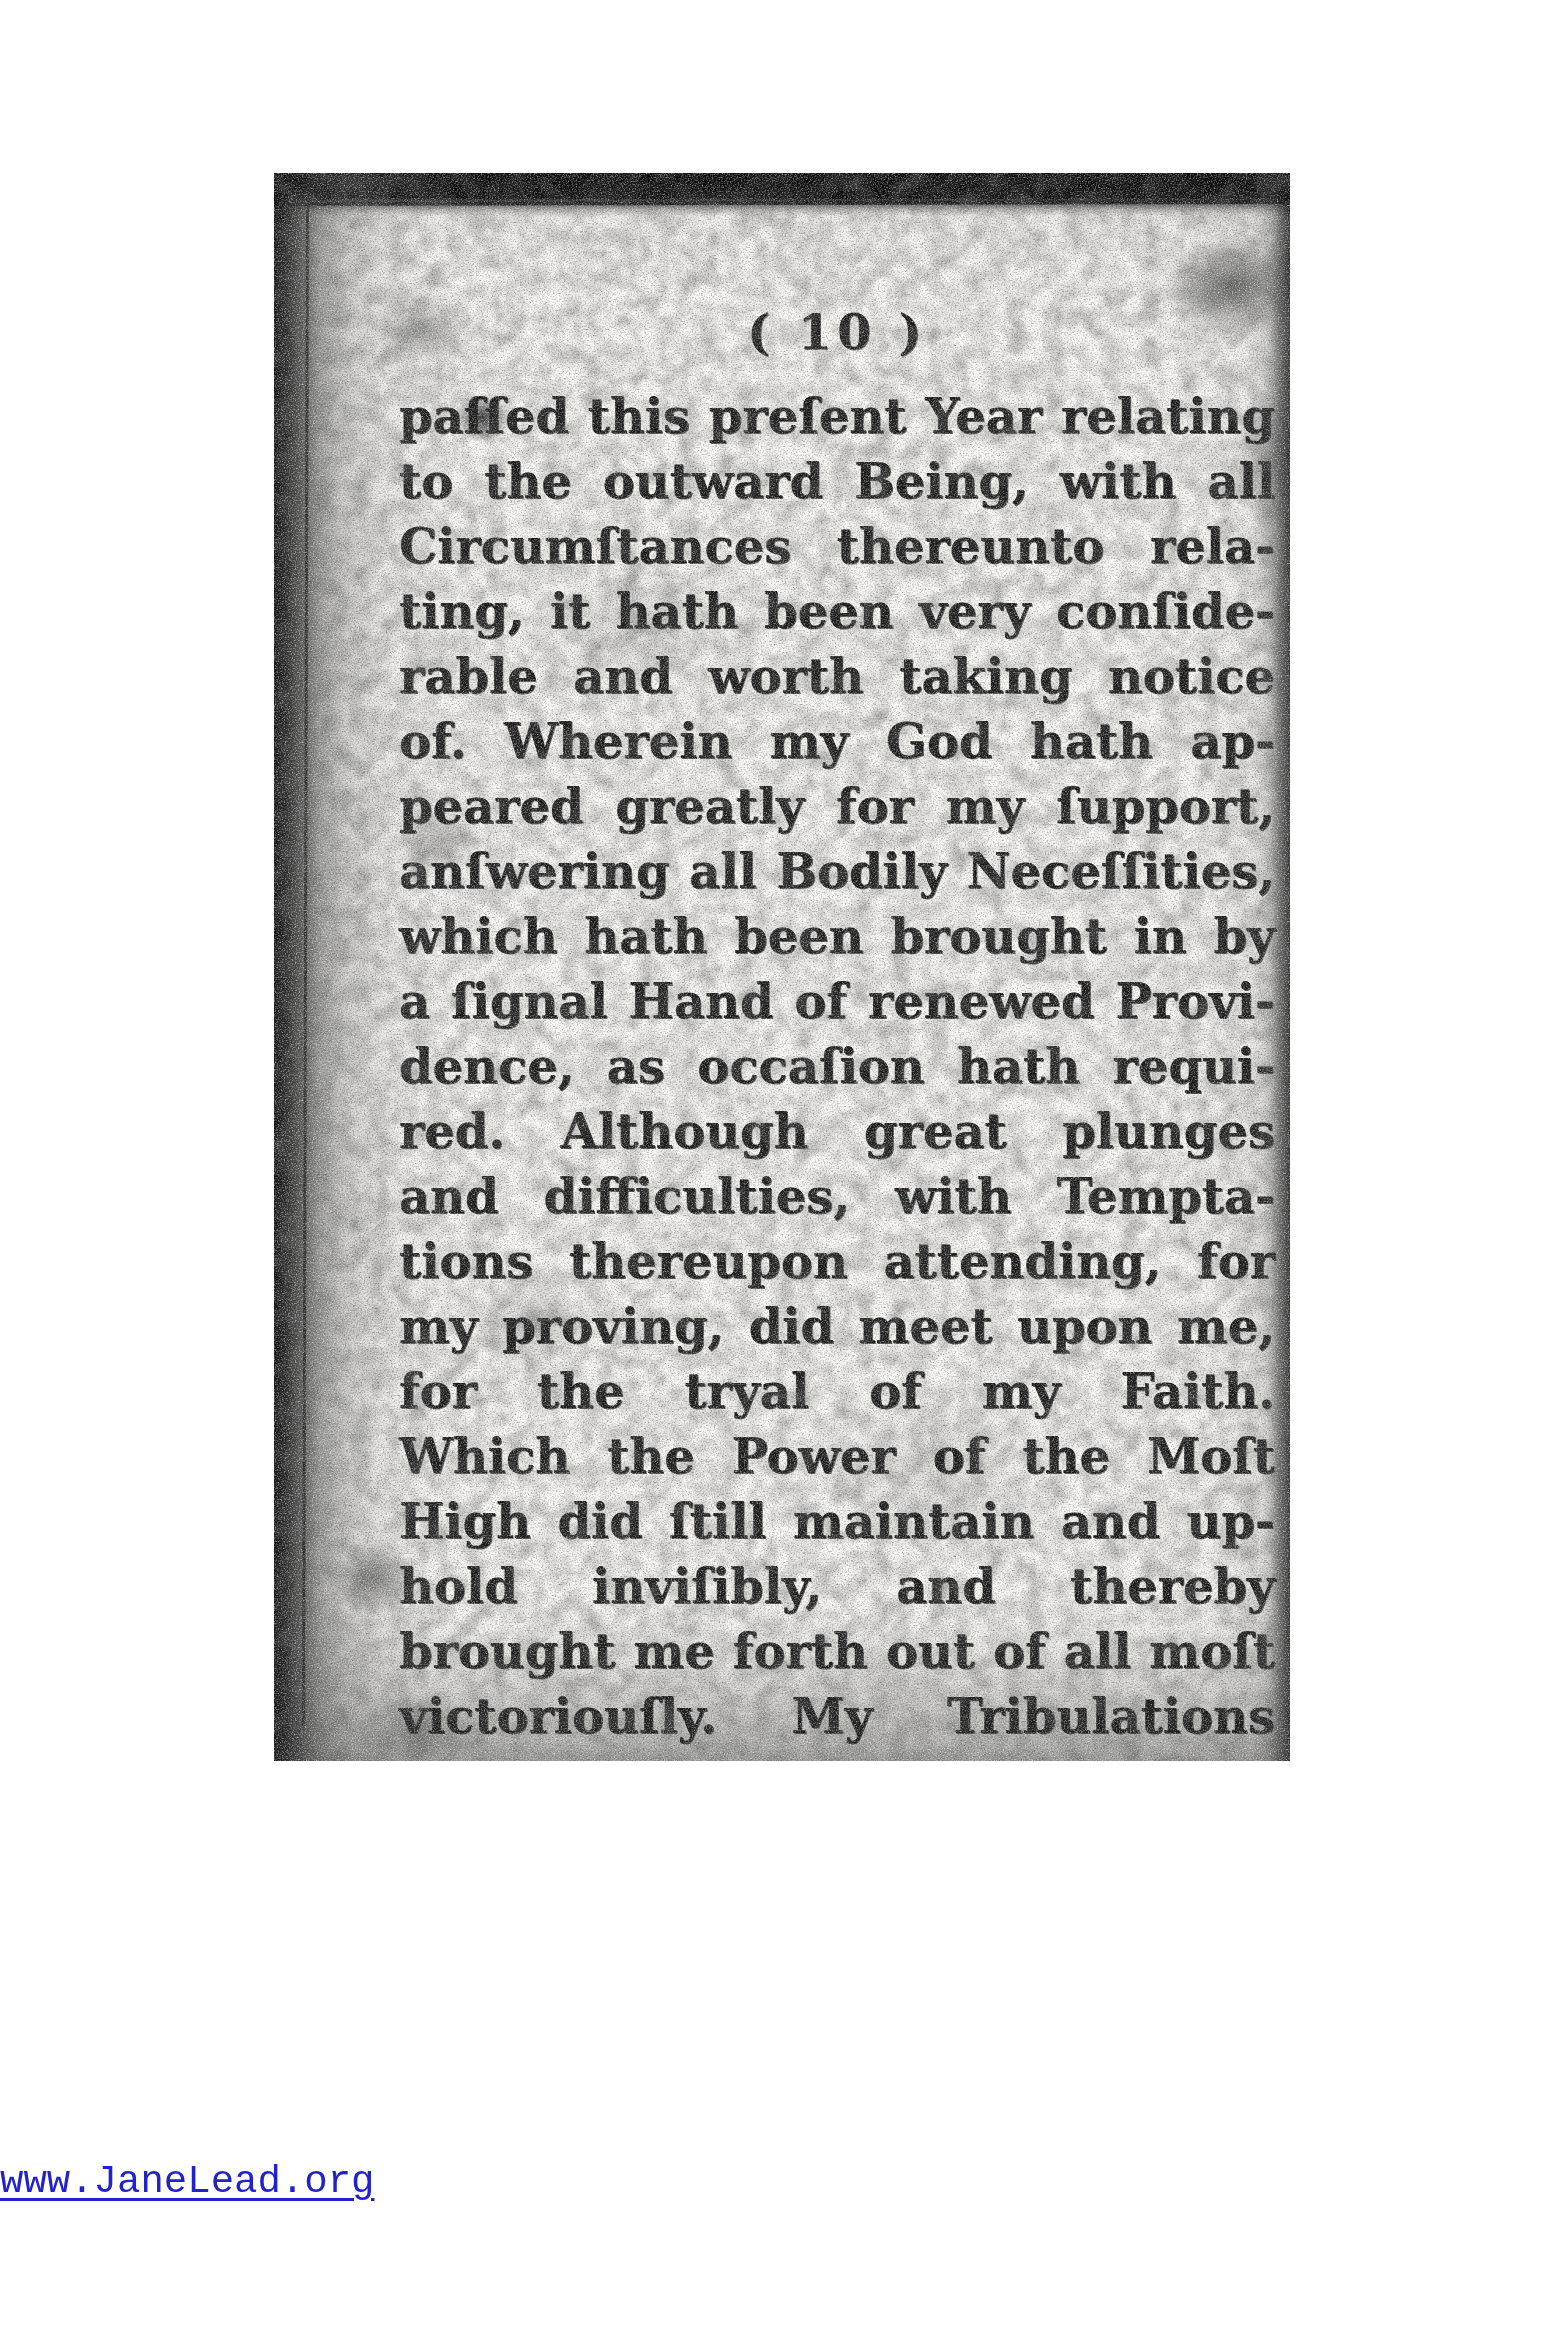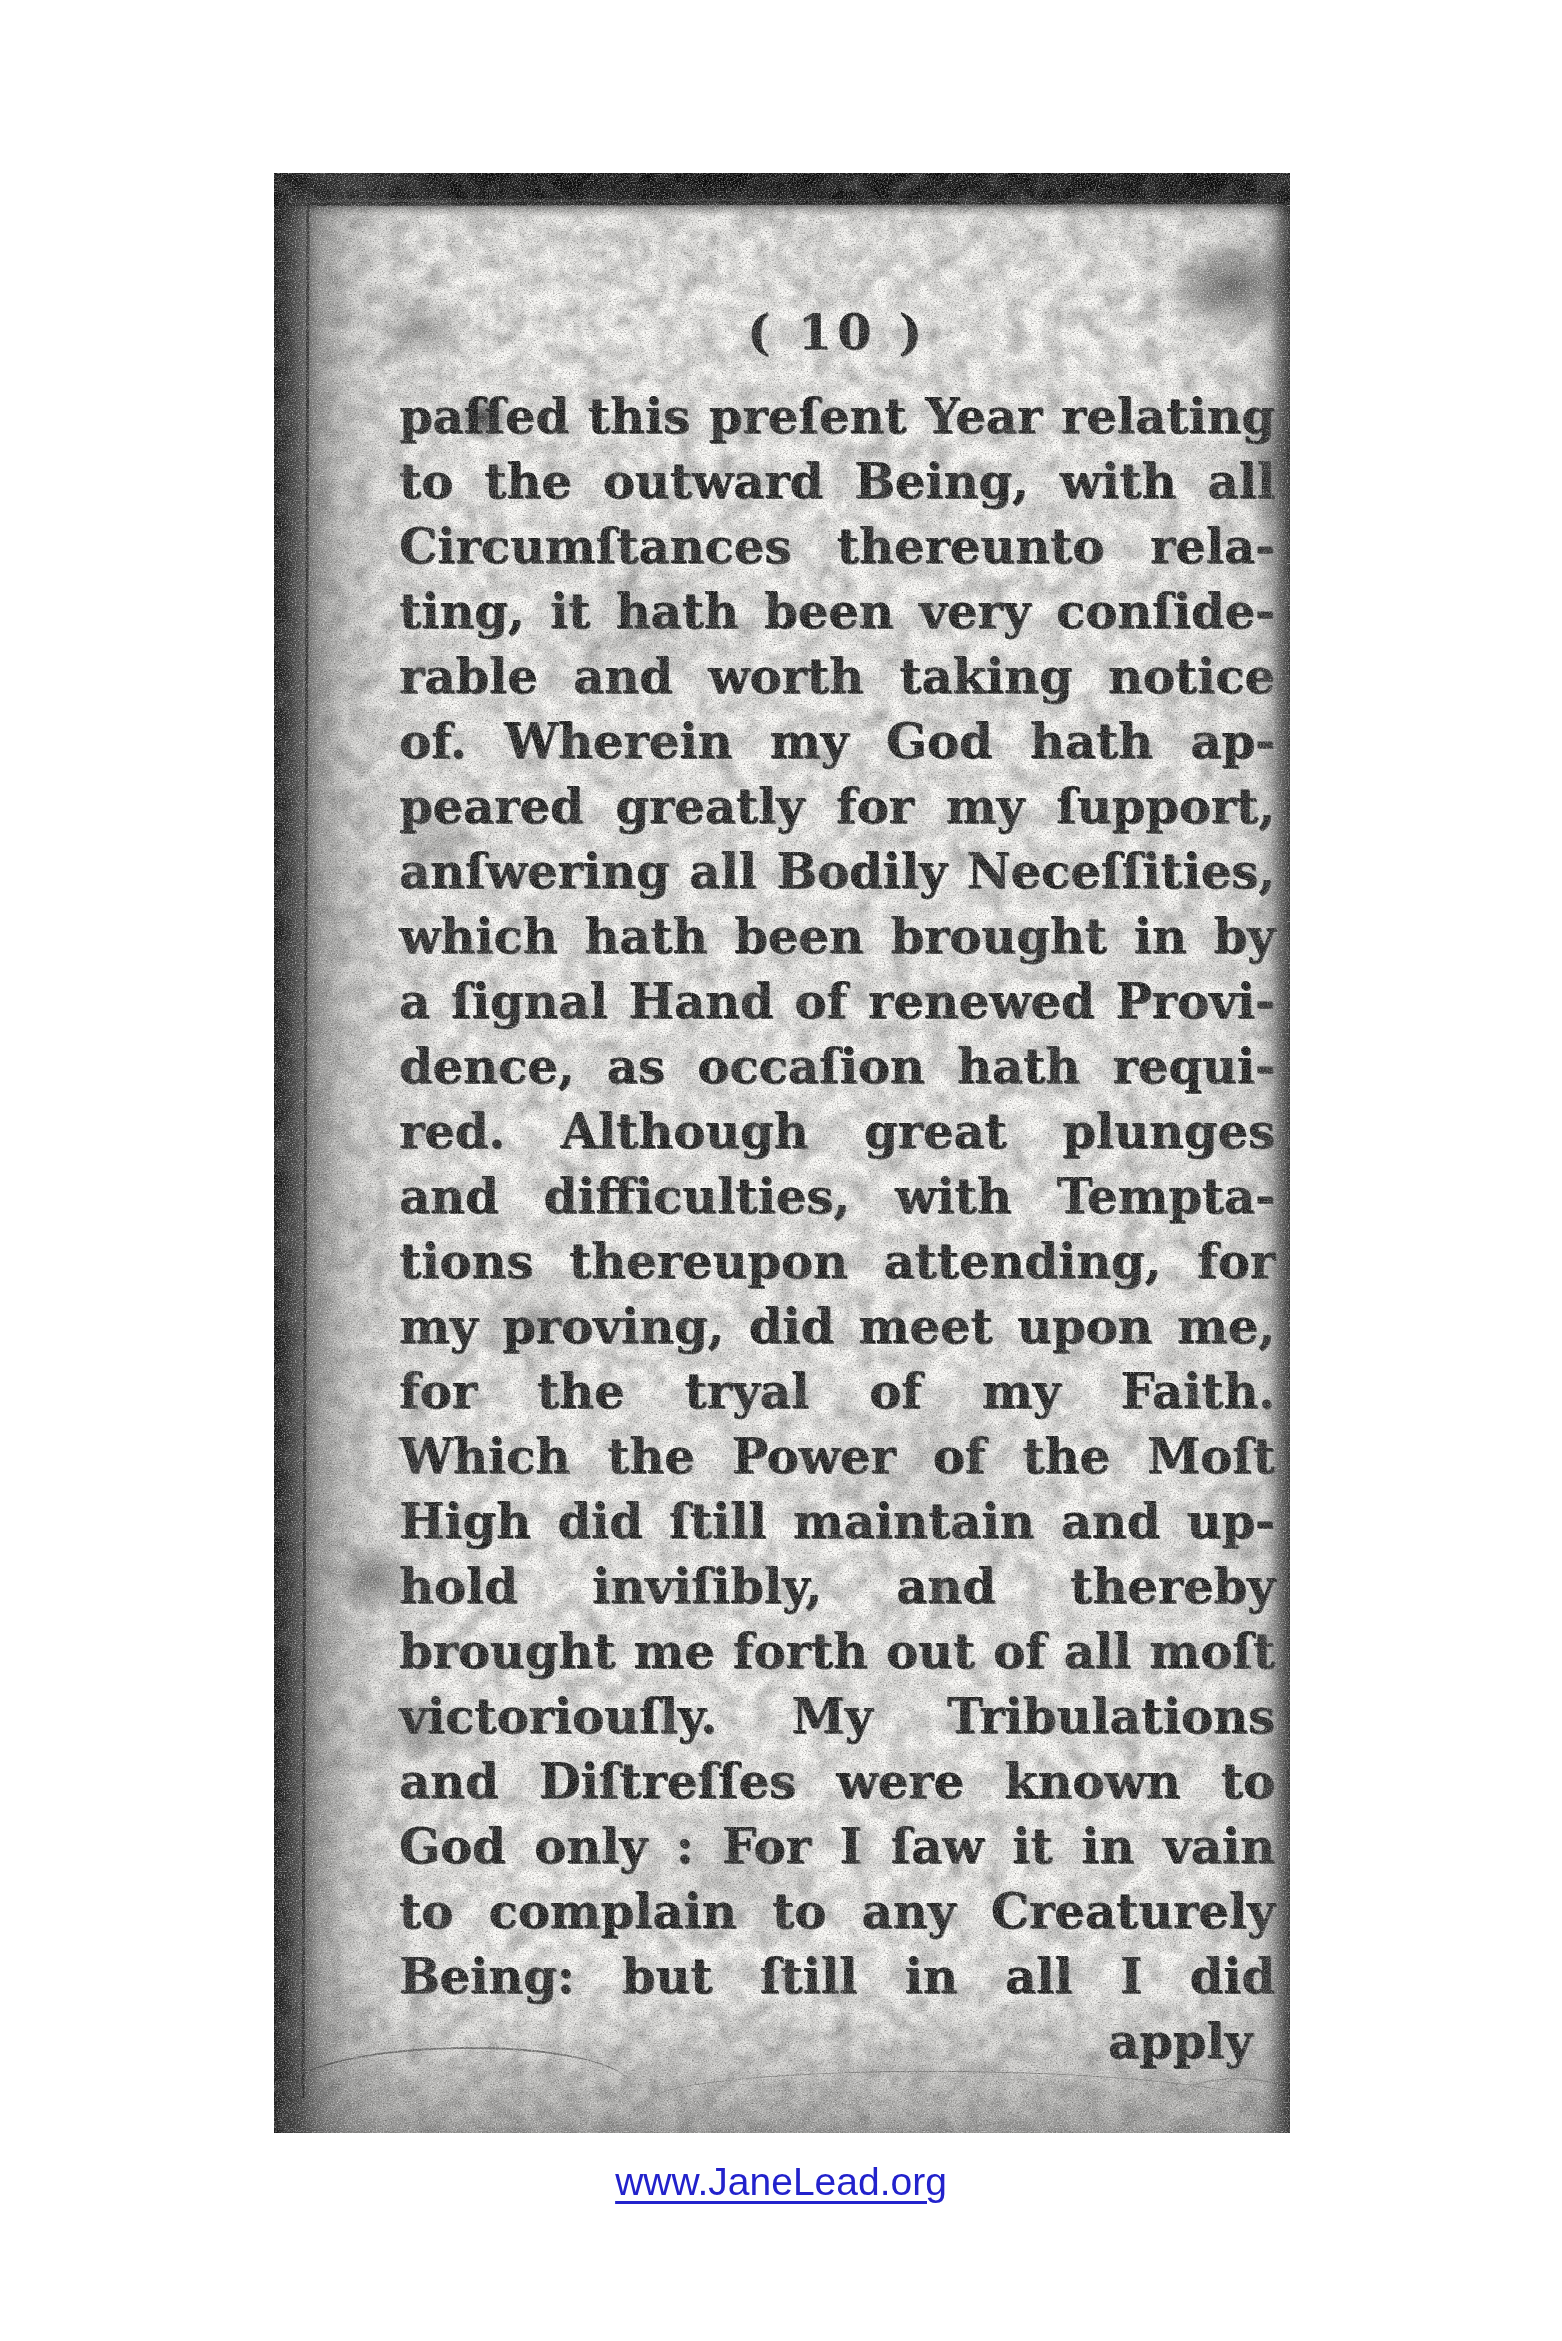--- a/index.html
+++ b/index.html
@@ -1,21 +1,21 @@
 <!DOCTYPE html>
 <html style="font-size:14px"><head>
 <meta charset="utf-8">
 <style>
   * { margin:0; padding:0; box-sizing:border-box; }
   html,body { width:1562px; height:2342px; background:#ffffff; overflow:hidden; }
   body { position:relative; font-family:"DejaVu Serif", serif; }
 
   
   .scan {
-    position:absolute; left:274px; top:173px; width:1016px; height:1960px;
+    position:absolute; left:274px; top:173px; width:1016px; height:1588px;
     background:#f8f7f4;
     box-shadow: inset 0 0 121px rgba(40,40,40,0.22), inset 0 0 19px rgba(60,60,60,0.18);
     overflow:hidden;
   }
 
   
   .edge-top {
     position:absolute; left:0; right:0; top:0; height:43px; z-index:4;
     background:linear-gradient(to bottom,#070707 0%, #0a0a0a 58%, rgba(10,10,10,.55) 74%, rgba(10,10,10,.22) 86%, transparent 100%);
   }
@@ -81,21 +81,21 @@
   }
   .line { text-align:justify; text-align-last:justify; white-space:normal; }
   .catchword { text-align:right; padding-right:22.6px; }
 
   
   .grain { position:absolute; inset:0; z-index:5; pointer-events:none; }
 
   
   .footer-link {
     position:absolute; left:0; top:2160px; width:100%; z-index:6;
-    text-align:center; font-family:Liberation Sans, sans-serif;
+    text-align:left; font-family:Liberation Mono, monospace;
     font-size:39px; color:#2222cc; cursor:pointer;
     text-decoration:underline; text-decoration-thickness:2.6px; text-underline-offset:6px;
   }
 </style>
 </head>
 <body>
 
 <div class="scan">
 
   <div class="blobs"></div>

